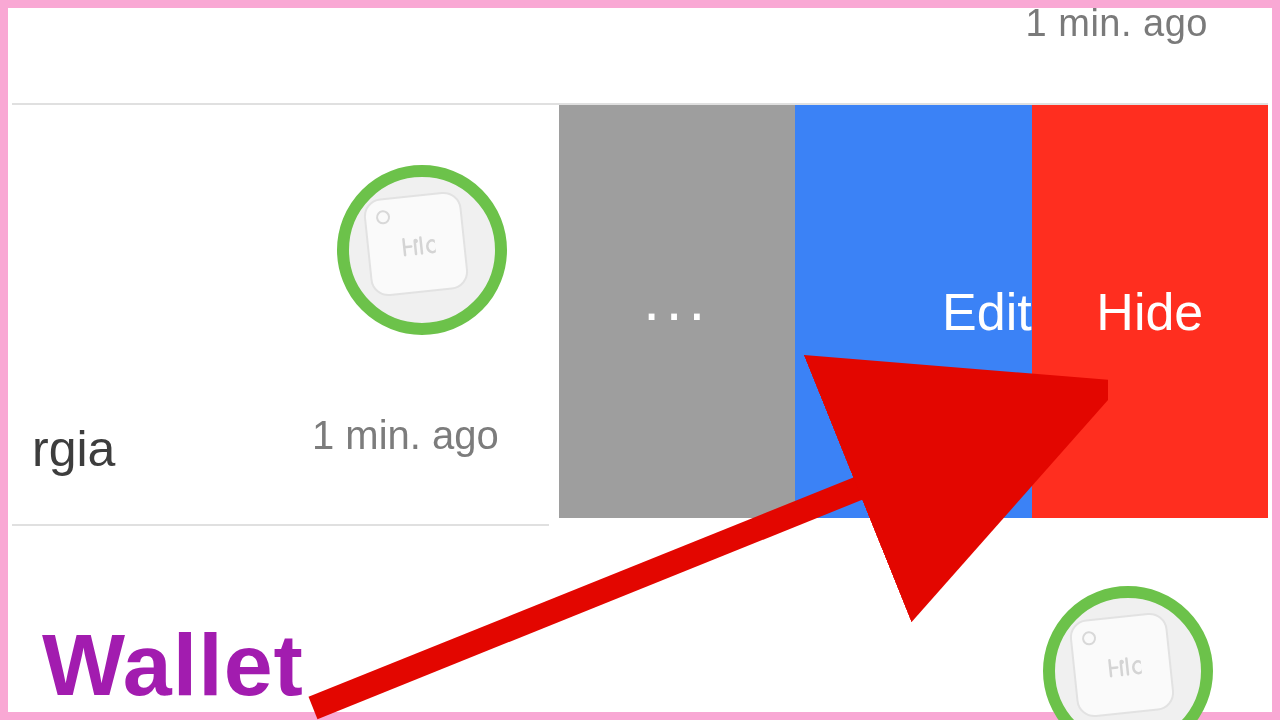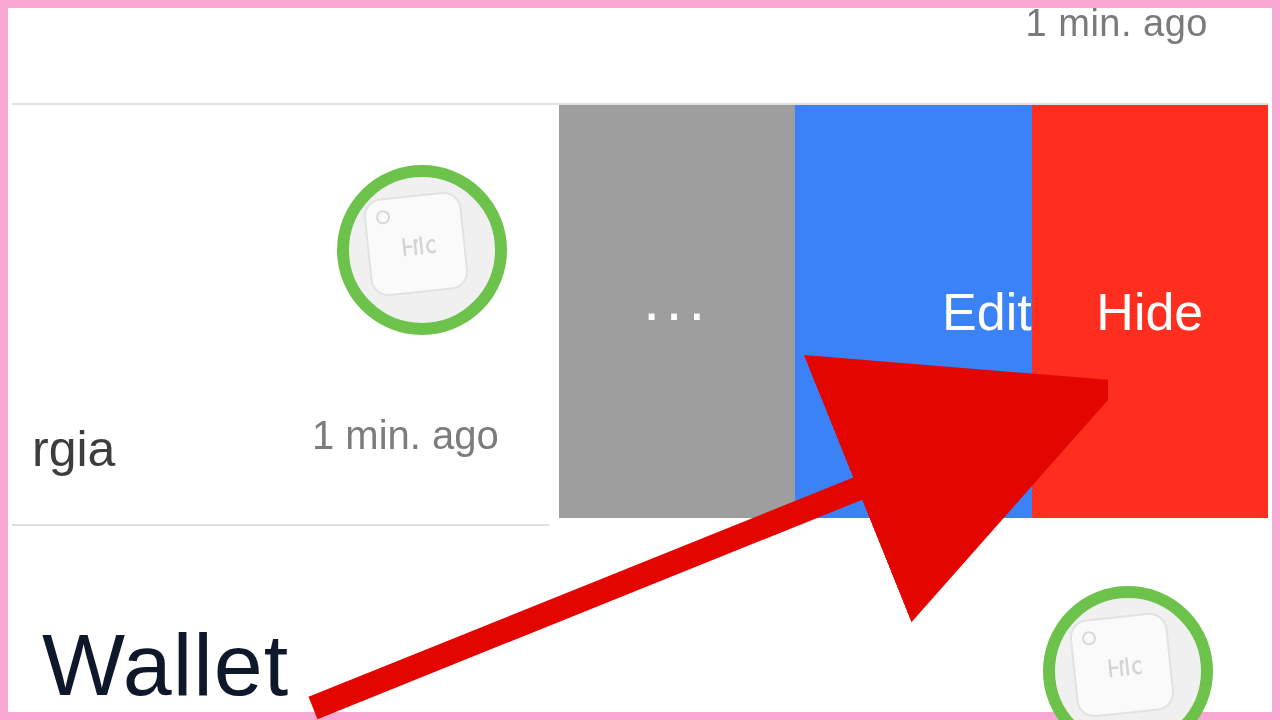--- a/index.html
+++ b/index.html
@@ -18,21 +18,21 @@
   .tile-logo { position: absolute; left: 32px; top: 38px; width: 34px; height: 22px; }
   .timestamp-mid { position: absolute; left: 300px; top: 308px; color: #7c7c7c; font-size: 40px; font-weight: 300; }
   .actions { position: absolute; left: 547px; top: 0; right: 0; height: 100%; display: flex; }
   .act { flex: 1; display: flex; align-items: center; justify-content: center; color: #fff; font-size: 52px; font-weight: 300; cursor: pointer; }
   .act.more { background: #9e9e9e; }
   .act.more span { font-size: 60px; letter-spacing: 6px; position: relative; top: -12px; }
   .act.edit { background: #3b82f6; justify-content: flex-end; }
   .act.hide { background: #ff2e1f; text-align: right; }
   .bottom-divider { position: absolute; left: 4px; right: 723px; top: 516px; height: 2px; background: #e0e0e0; }
   .row-next { position: absolute; left: 4px; right: 4px; top: 518px; bottom: 4px; background: #fff; }
-  .wallet-label { position: absolute; left: 30px; top: 88px; color: #0f172a; font-size: 88px; font-weight: 400; letter-spacing: 1px; }
+  .wallet-label { position: absolute; left: 30px; top: 88px; color: #a21caf; font-size: 88px; font-weight: 700; letter-spacing: 1px; }
   .next-badge { position: absolute; right: 55px; top: 60px; width: 170px; height: 170px; }
   .arrow { position: absolute; left: 280px; top: 340px; width: 820px; height: 380px; pointer-events: none; }
 </style>
 </head>
 <body>
 <div class="frame">
 
   <div class="row-top">
     <div class="top-timestamp">1 min. ago</div>
   </div>

